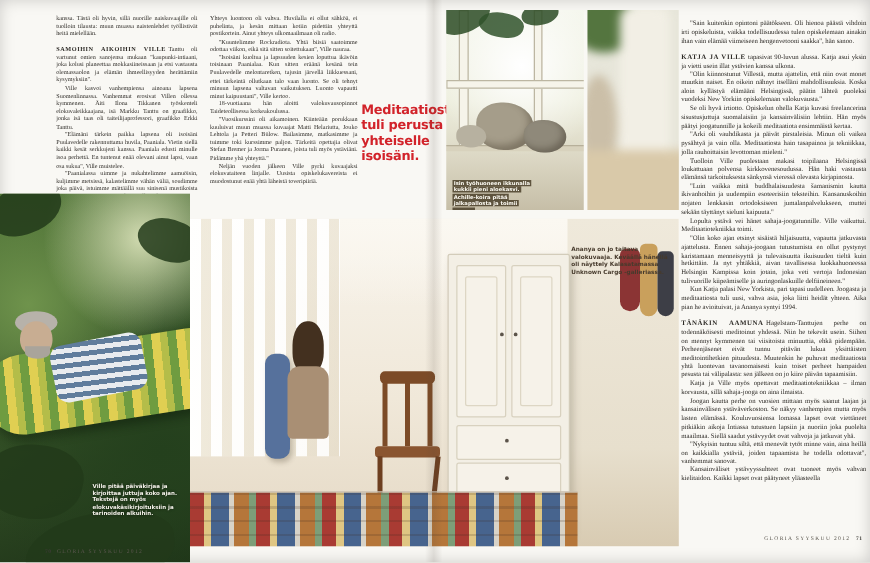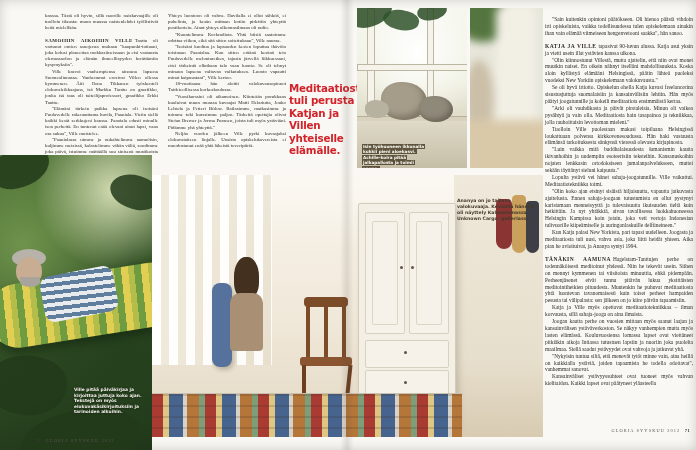--- a/index.html
+++ b/index.html
@@ -117,23 +117,22 @@
     <p class="ind">"Kuuntelimme Rockradiota. Yhtä biisiä saatoimme odottaa viikon, eikä sitä sitten soitettukaan", Ville nauraa.</p>
     <p class="ind">"Isoisäni kuoltua ja lapsuuden kesien loputtua ikävöin toisinaan Paanialaa. Kun sitten eräänä kesänä tein Puulavedelle melontaretken, tajusin järvellä liikkuessani, ettei tärkeintä ollutkaan talo vaan luonto. Se oli tehnyt minuun lapsena valtavan vaikutuksen. Luonto vapautti minut kaipuustani", Ville kertoo.</p>
     <p class="ind">18-vuotiaana hän aloitti valokuvausopinnot Taideteollisessa korkeakoulussa.</p>
     <p class="ind">"Vuosikurssini oli aikamoinen. Kiinteään porukkaan kuuluivat muun muassa kuvaajat Matti Helariutta, Jouko Lehtola ja Petteri Bülow. Bailasimme, matkasimme ja tuimme toki kurssimme paljon. Tärkeitä opettajia olivat Stefan Bremer ja Jorma Puranen, joista tuli myös ystäviäni. Pidämme yhä yhteyttä."</p>
     <p class="ind">Neljän vuoden jälkeen Ville pyrki kuvaajaksi elokuvataiteen linjalle. Uusista opiskelukavereista ei muodostunut enää yhtä läheistä toveripiiriä.</p>
   </div>
 
   <div class="pullquote" id="pullquote" style="color: rgb(210, 35, 42);">
     <div>Meditaatiosta</div>
     <div>tuli perusta</div>
-    <div>Katjan ja Villen</div>
     <div>yhteiselle</div>
-    <div>elämälle.</div>
+    <div>isoisäni.</div>
   </div>
 
   <div class="photo ph-hammock">
     <div class="leaf" style="left:-10px;top:-8px;width:60px;height:40px;transform:rotate(-18deg);"></div>
     <div class="leaf" style="left:110px;top:20px;width:50px;height:34px;transform:rotate(24deg);"></div>
     <div class="hammock-band"></div>
     <div class="man-hair"></div>
     <div class="man-head"></div>
     <div class="man-beard"></div>
     <div class="man-shirt"></div>

